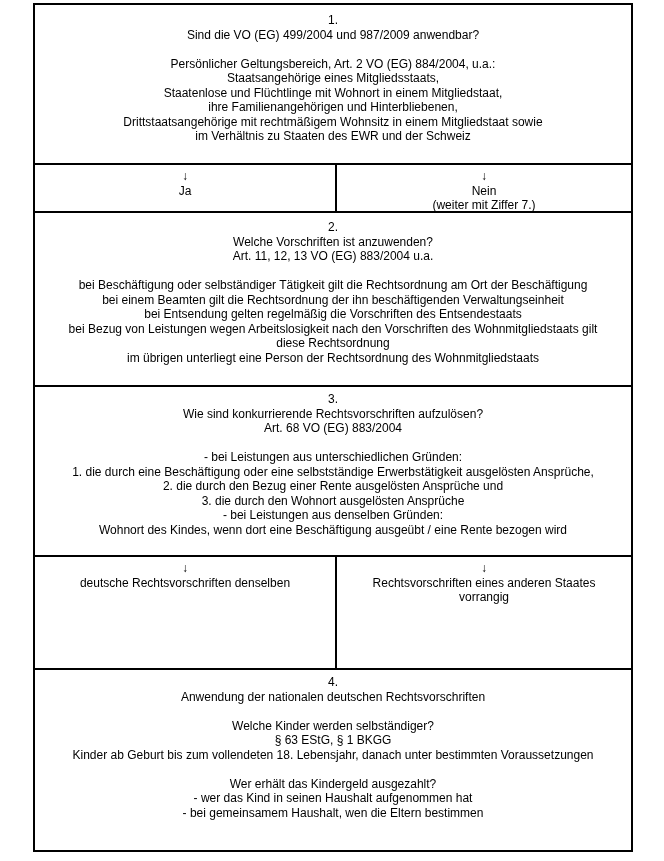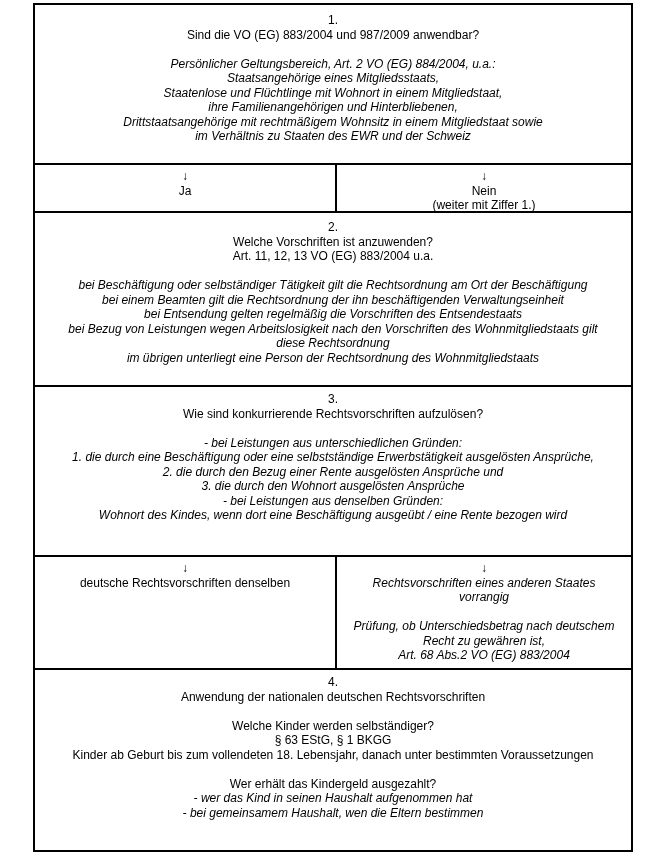--- a/index.html
+++ b/index.html
@@ -45,99 +45,97 @@
     overflow: hidden;
   }
   .branch .cell.left {
     width: 302px;
     border-right: 2px solid #000000;
   }
   .branch .cell.right {
     flex: 1;
   }
   .line { min-height: 14.5px; }
-  .lines { white-space: pre-line; font-style: italic; }
+  .lines { white-space: pre-line; }
   .blank { height: 14.5px; }
   
   .step1   { height: 160px; padding-top: 8px; }
   .branch1 { height: 48px; }
   .branch1 .cell { padding-top: 4px; }
   .step2   { height: 174px; padding-top: 7px; }
   .step3   { height: 170px; padding-top: 5px; }
   .branch2 { height: 113px; }
   .branch2 .cell { padding-top: 4px; }
   .step4   { height: 182px; padding-top: 5px; }
 </style>
 </head>
 <body>
 
 <div class="flow">
 
   <section class="row step1">
     <div class="line">1.</div>
-    <div class="line">Sind die VO (EG) 883/2004 und 987/2009 anwendbar?</div>
+    <div class="line">Sind die VO (EG) 499/2004 und 987/2009 anwendbar?</div>
     <div class="blank"></div>
     <div class="lines">Persönlicher Geltungsbereich, Art. 2 VO (EG) 884/2004, u.a.:
 Staatsangehörige eines Mitgliedsstaats,
 Staatenlose und Flüchtlinge mit Wohnort in einem Mitgliedstaat,
 ihre Familienangehörigen und Hinterbliebenen,
 Drittstaatsangehörige mit rechtmäßigem Wohnsitz in einem Mitgliedstaat sowie
 im Verhältnis zu Staaten des EWR und der Schweiz</div>
   </section>
 
   <div class="row branch branch1">
     <div class="cell left">
       <div class="line">↓</div>
       <div class="line">Ja</div>
     </div>
     <div class="cell right">
       <div class="line">↓</div>
       <div class="line">Nein</div>
-      <div class="line">(weiter mit Ziffer 1.)</div>
+      <div class="line">(weiter mit Ziffer 7.)</div>
     </div>
   </div>
 
   <section class="row step2">
     <div class="line">2.</div>
     <div class="line">Welche Vorschriften ist anzuwenden?</div>
     <div class="line">Art. 11, 12, 13 VO (EG) 883/2004 u.a.</div>
     <div class="blank"></div>
     <div class="lines">bei Beschäftigung oder selbständiger Tätigkeit gilt die Rechtsordnung am Ort der Beschäftigung
 bei einem Beamten gilt die Rechtsordnung der ihn beschäftigenden Verwaltungseinheit
 bei Entsendung gelten regelmäßig die Vorschriften des Entsendestaats
 bei Bezug von Leistungen wegen Arbeitslosigkeit nach den Vorschriften des Wohnmitgliedstaats gilt
 diese Rechtsordnung
 im übrigen unterliegt eine Person der Rechtsordnung des Wohnmitgliedstaats</div>
   </section>
 
   <section class="row step3">
     <div class="line">3.</div>
     <div class="line">Wie sind konkurrierende Rechtsvorschriften aufzulösen?</div>
+    <div class="line">Art. 68 VO (EG) 883/2004</div>
     <div class="blank"></div>
     <div class="lines">- bei Leistungen aus unterschiedlichen Gründen:
 1. die durch eine Beschäftigung oder eine selbstständige Erwerbstätigkeit ausgelösten Ansprüche,
 2. die durch den Bezug einer Rente ausgelösten Ansprüche und
 3. die durch den Wohnort ausgelösten Ansprüche
 - bei Leistungen aus denselben Gründen:
 Wohnort des Kindes, wenn dort eine Beschäftigung ausgeübt / eine Rente bezogen wird</div>
   </section>
 
   <div class="row branch branch2">
     <div class="cell left">
       <div class="line">↓</div>
       <div class="line">deutsche Rechtsvorschriften denselben</div>
     </div>
     <div class="cell right">
       <div class="line">↓</div>
       <div class="lines">Rechtsvorschriften eines anderen Staates
 vorrangig</div>
       <div class="blank"></div>
-      <div class="lines">Prüfung, ob Unterschiedsbetrag nach deutschem
-Recht zu gewähren ist,
-Art. 68 Abs.2 VO (EG) 883/2004</div>
     </div>
   </div>
 
   <section class="row step4">
     <div class="line">4.</div>
     <div class="line">Anwendung der nationalen deutschen Rechtsvorschriften</div>
     <div class="blank"></div>
     <div class="line">Welche Kinder werden selbständiger?</div>
     <div class="line">§ 63 EStG, § 1 BKGG</div>
     <div class="line">Kinder ab Geburt bis zum vollendeten 18. Lebensjahr, danach unter bestimmten Voraussetzungen</div>

